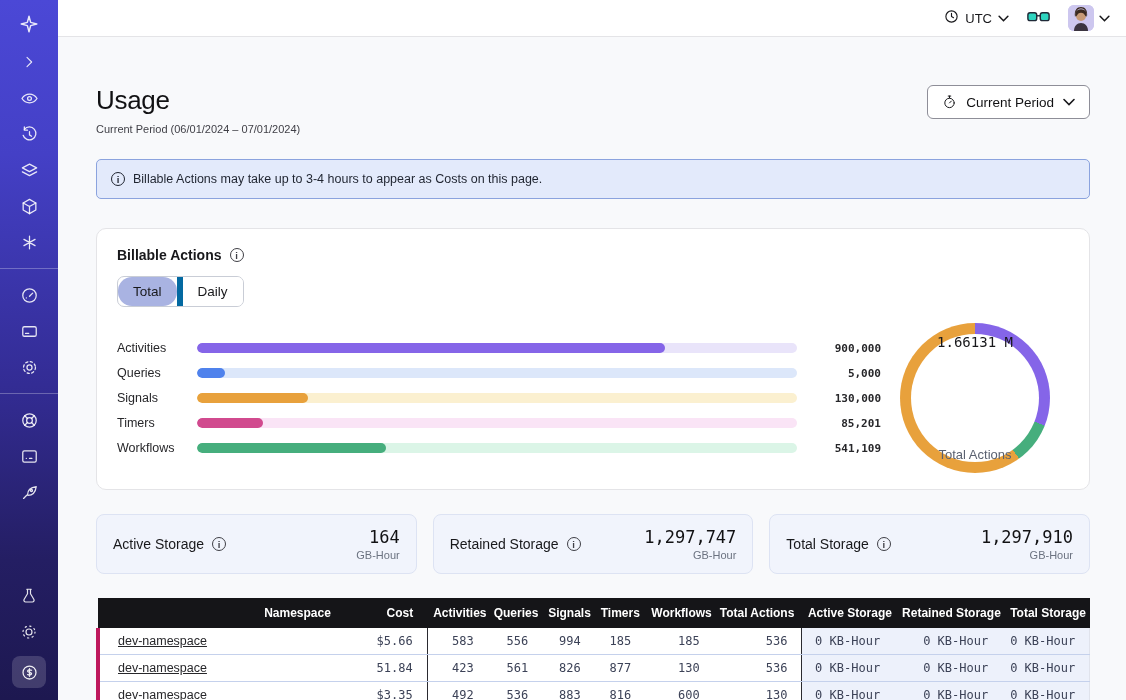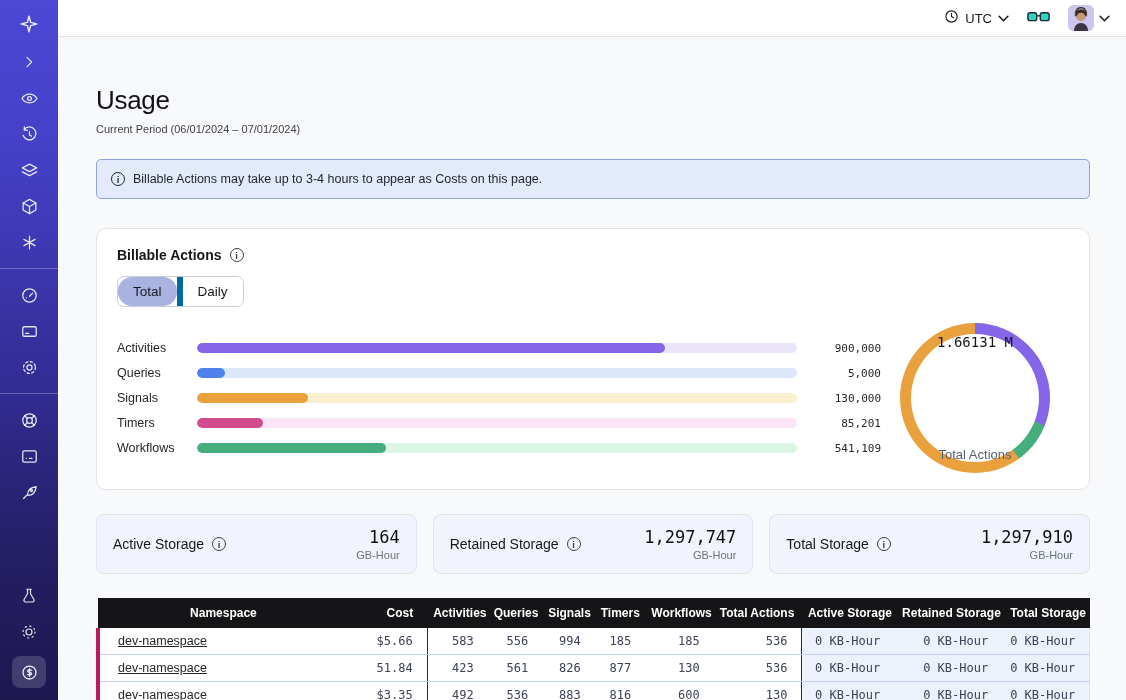--- a/index.html
+++ b/index.html
@@ -54,21 +54,21 @@
   .tab { padding:7px 15px; font-size:13.5px; color:#18181B; background:#FFF; cursor:pointer; }
   .tab.active { background:#A9B3E2; font-weight:500;border-radius:14px; }
   .tab + .tab { border-left:6px solid #0369a1; }
 
   .chart-area { display:flex; align-items:center; margin-top:16px; }
   .bars { flex:1; min-width:0; }
   .bar-row { display:flex; align-items:center; height:25px; }
   .bar-label { width:80px; flex:0 0 80px; font-size:12.5px; color:#27272A; }
   .bar-track { flex:1; height:10px; border-radius:5px; position:relative; overflow:hidden; }
   .bar-fill { position:absolute; left:0; top:0; height:10px; border-radius:5px; }
-  .bar-value { width:70px; flex:0 0 70px; text-align:right; font-size:11px; color:#27272A; margin-left:14px; }
+  .bar-value { width:70px; flex:0 0 70px; text-align:right; font-size:11px; color:#27272A; margin-left:14px;font-weight:bold; }
 
   .donut-wrap { flex:0 0 188px; display:flex; align-items:center; justify-content:center; }
   .donut { width:150px; height:150px; border-radius:50%; position:relative; }
   .donut-hole { position:absolute; left:11px; top:11px; width:128px; height:128px; border-radius:50%;
     background:#FFF; display:flex; flex-direction:column; align-items:center; justify-content:space-between; gap:4px; }
   .donut-value { font-size:14px; color:#18181B; }
   .donut-label { font-size:13px; color:#5A6170; }
 
   
   .storage-row { display:flex; gap:16px; margin-top:24px; }
@@ -78,21 +78,21 @@
   .storage-label .info-i { color:#3F3F46; }
   .storage-val { text-align:right; }
   .storage-num { font-size:17px; color:#111113; }
   .storage-unit { font-size:11px; color:#6B7280; margin-top:2px; font-family:"Liberation Sans",sans-serif; }
 
   
   .table-wrap { margin-top:24px; }
   table { width:100%; border-collapse:collapse; table-layout:fixed; }
   thead th { background:#151518; color:#FFF; font-size:12px; font-weight:600; text-align:right;
     padding:8px 14px 8px 6px; white-space:nowrap; overflow:hidden; }
-  thead th:first-child { text-align:center; padding-left:18px;margin-top:12px; }
+  thead th:first-child { text-align:right; padding-left:18px;margin-top:12px; }
   tbody td { background:#FFF; border-bottom:1px solid #C5D1EC; font-size:12px; color:#3C4257;
     padding:6px 14px 6px 6px; text-align:right; white-space:nowrap; overflow:hidden; }
   tbody td:first-child { text-align:left; padding-left:18px; border-left:4px solid #be185d;margin-left:36px; }
   tbody td:last-child { border-right:1px solid #E0E3EC; }
   tbody td.ns a { color:#27272A; font-size:12.5px; text-decoration:underline; font-family:"Liberation Sans",sans-serif; }
   tbody td.num { font-family:"DejaVu Sans Mono", monospace; }
   tbody td.dark-left { border-left:1px solid #2A2A30; }
   tbody td.storage { background:#EDF1FB; padding-right:16px; }
 </style>
 </head>
@@ -241,20 +241,30 @@
       </div>
     </header>
 
     <div class="content">
 
       <div class="page-head">
         <div>
           <h1 class="page-title">Usage</h1>
           <div class="page-sub">Current Period (06/01/2024 – 07/01/2024)</div>
         </div>
+        <button class="period-btn">
+          <svg width="15" height="16" viewBox="0 0 24 24">
+              <circle cx="12" cy="13.5" r="7.5"></circle>
+              <path d="M10 2.5h4M12 2.5v3M12 13.5l3-3"></path>
+            </svg>
+          <span>Current Period</span>
+          <svg width="12" height="8" viewBox="0 0 12 8">
+              <path d="M1 1.5l5 5 5-5"></path>
+            </svg>
+        </button>
       </div>
 
       <div class="banner">
         <span class="info-i">i</span>
         <span>Billable Actions may take up to 3-4 hours to appear as Costs on this page.</span>
       </div>
 
       <section class="card">
         <div class="card-title">
           <span>Billable Actions</span>

